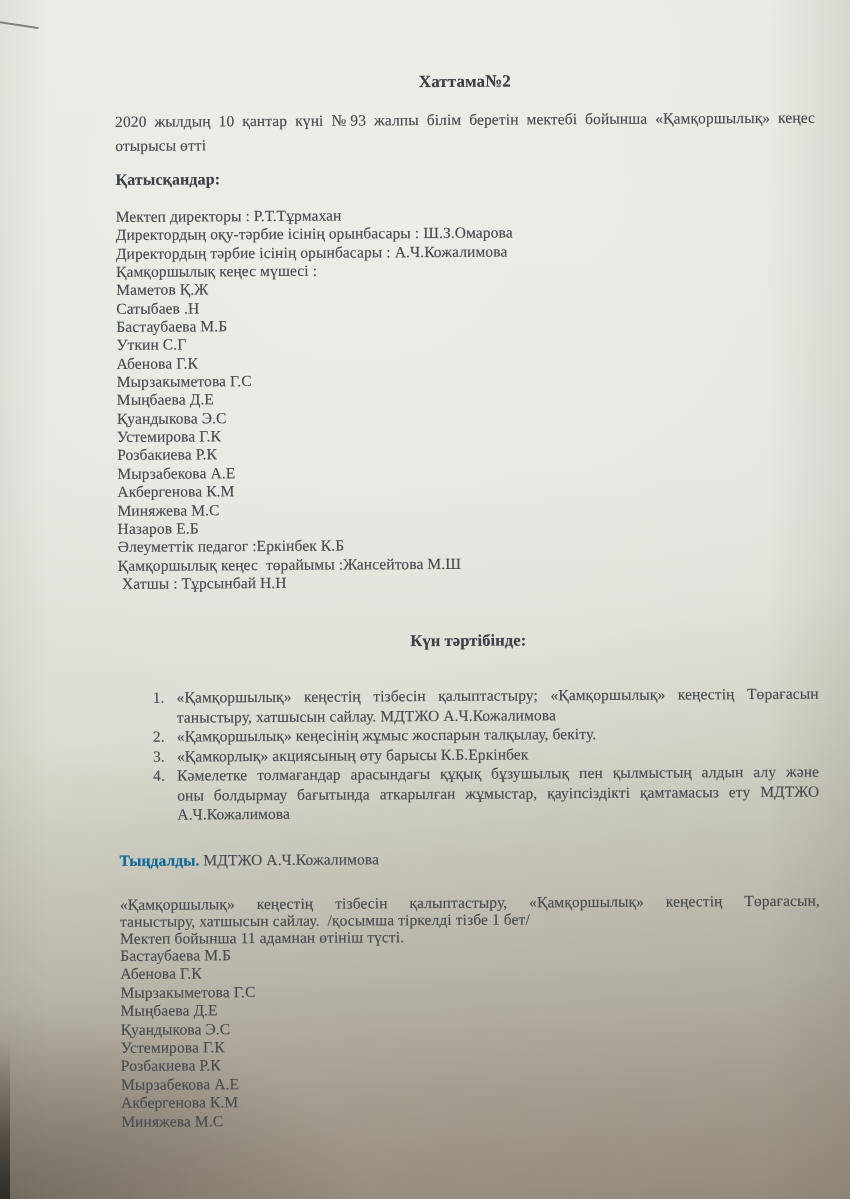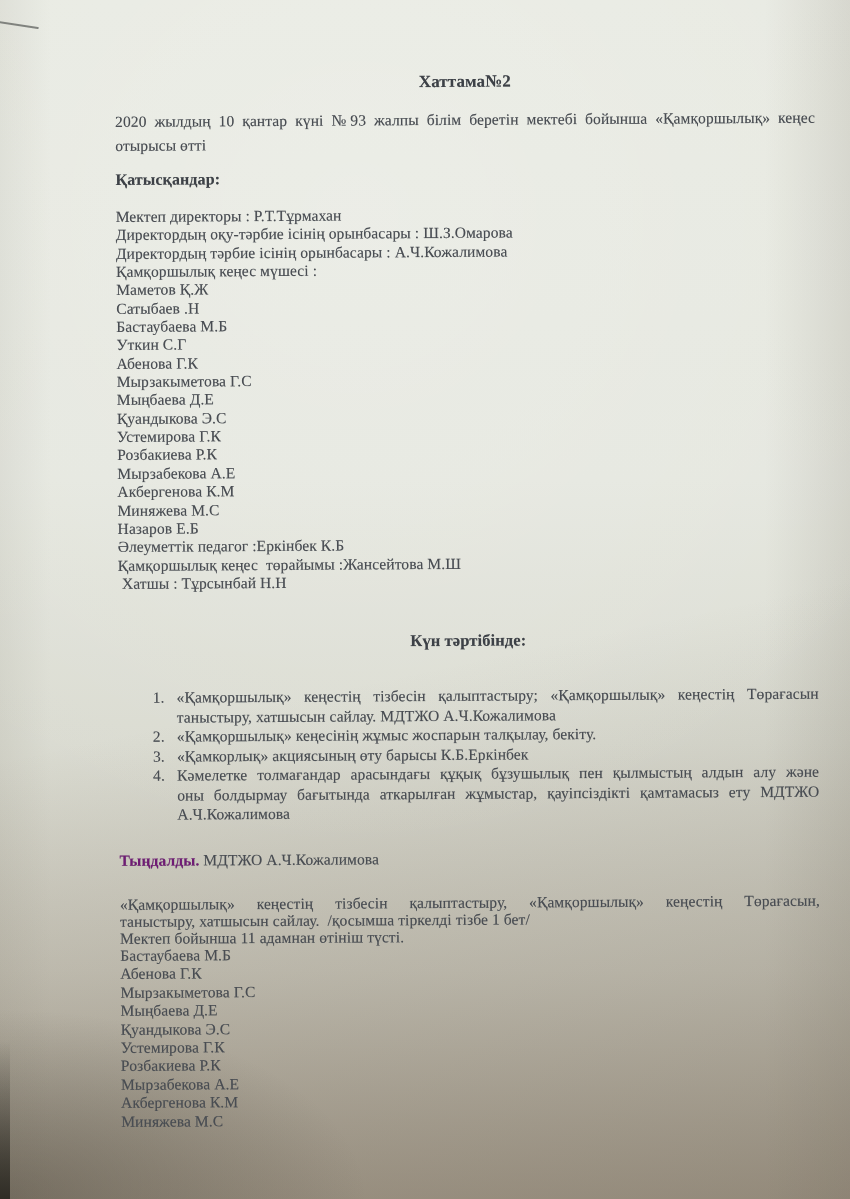--- a/index.html
+++ b/index.html
@@ -27,21 +27,21 @@
   .just{white-space:normal;text-align:justify;text-align-last:justify;}
   .doc-title{top:72px;text-align:center;font-weight:bold;font-size:17px;color:#3d4147;}
   .intro{top:108px;line-height:24px;}
   .part-head{top:169px;font-weight:bold;font-size:16px;color:#3d4147;}
   .participants{top:206px;line-height:18.35px;}
   .agenda-head{top:631px;text-align:center;font-weight:bold;font-size:16.5px;color:#3d4147;}
   .agenda{top:686px;line-height:19.5px;}
   .agenda-item{position:relative;padding-left:58px;}
   .agenda-num{position:absolute;left:34px;top:0;}
   .heard-label-line{top:849px;line-height:20px;}
-  .heard-label-line b{color:#701a75;margin-top:8px;}
+  .heard-label-line b{color:#0369a1;margin-top:8px;}
   .heard-para{top:894px;line-height:17px;}
   .applicants{top:945px;line-height:18.4px;}
   .pen-mark{
     position:absolute;left:-3px;top:24px;width:42px;height:2px;
     background:#6e716d;opacity:0.85;border-radius:2px;
     transform:rotate(8.5deg);
   }
   .edge-shadow{
     position:absolute;left:0;bottom:0;width:10px;height:158px;
     background:linear-gradient(to top, rgba(38,36,30,0.88), rgba(38,36,30,0.35) 55%, rgba(38,36,30,0) 100%);

